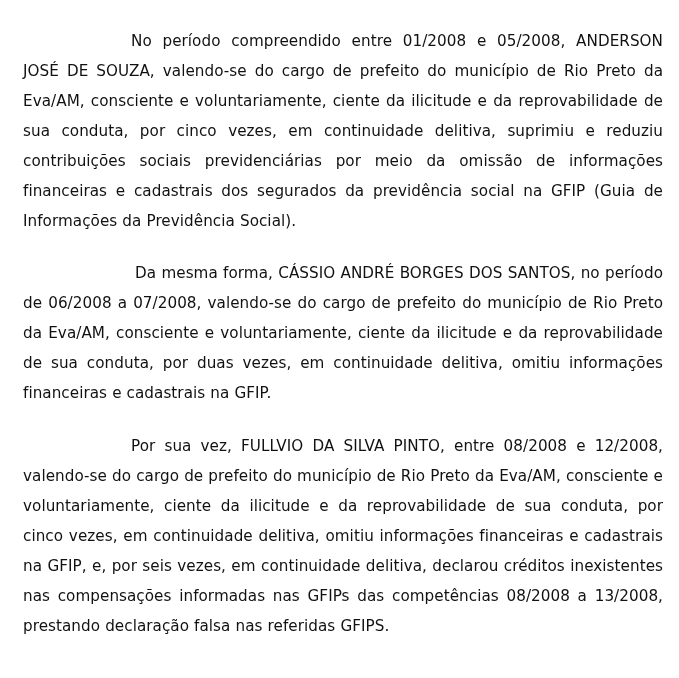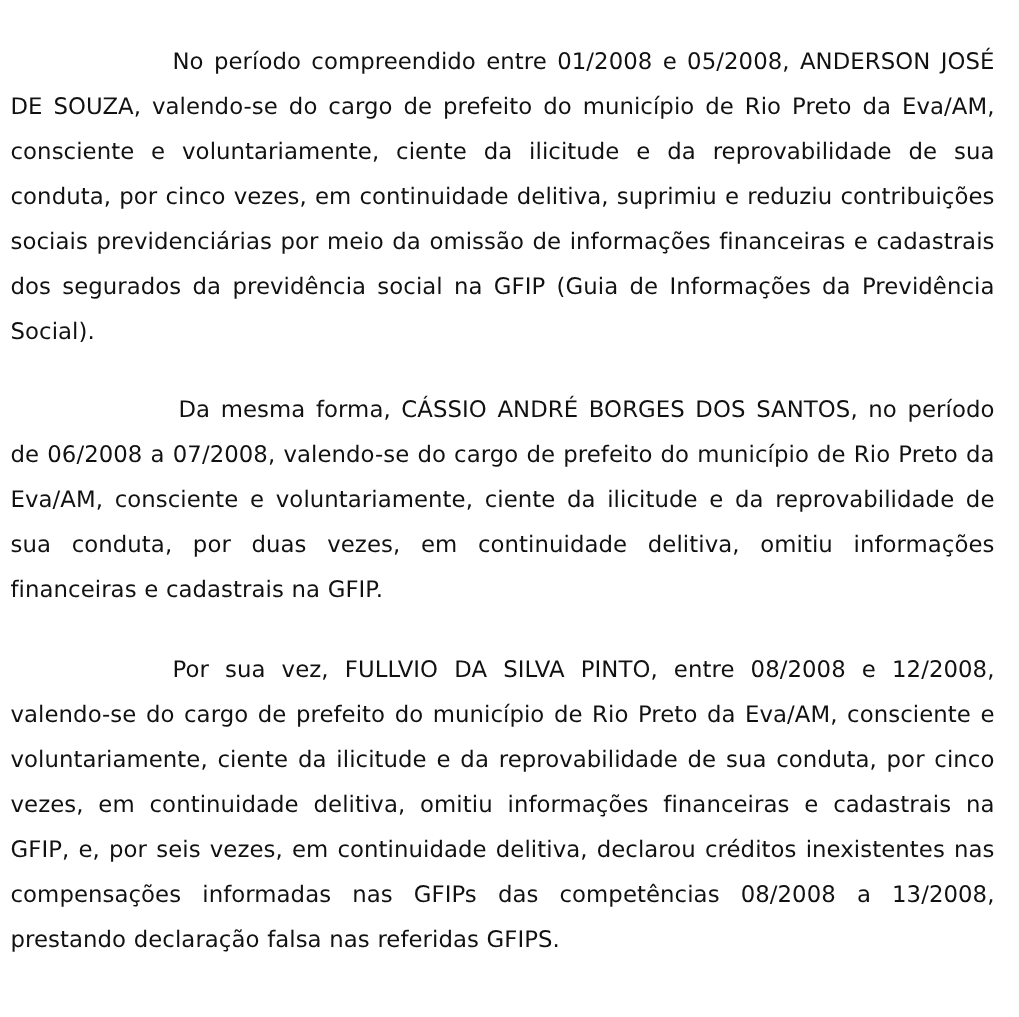--- a/index.html
+++ b/index.html
@@ -11,21 +11,21 @@
     width: 679px;
     height: 678px;
     font-family: "DejaVu Sans", sans-serif;
     color: #000000;
     overflow: hidden;
   }
   .page {
     width: 679px;
     height: 678px;
     box-sizing: border-box;
-    padding: 26px 16px 10px 7px;
+    padding: 26px 16px 10px 23px;
     background: #ffffff;
   }
   .para {
     font-size: 15.2px;
     line-height: 30px;
     text-align: justify;
     text-justify: inter-word;
     text-indent: 108px;
     margin: 0 0 22px 0;
     color: #111111;

